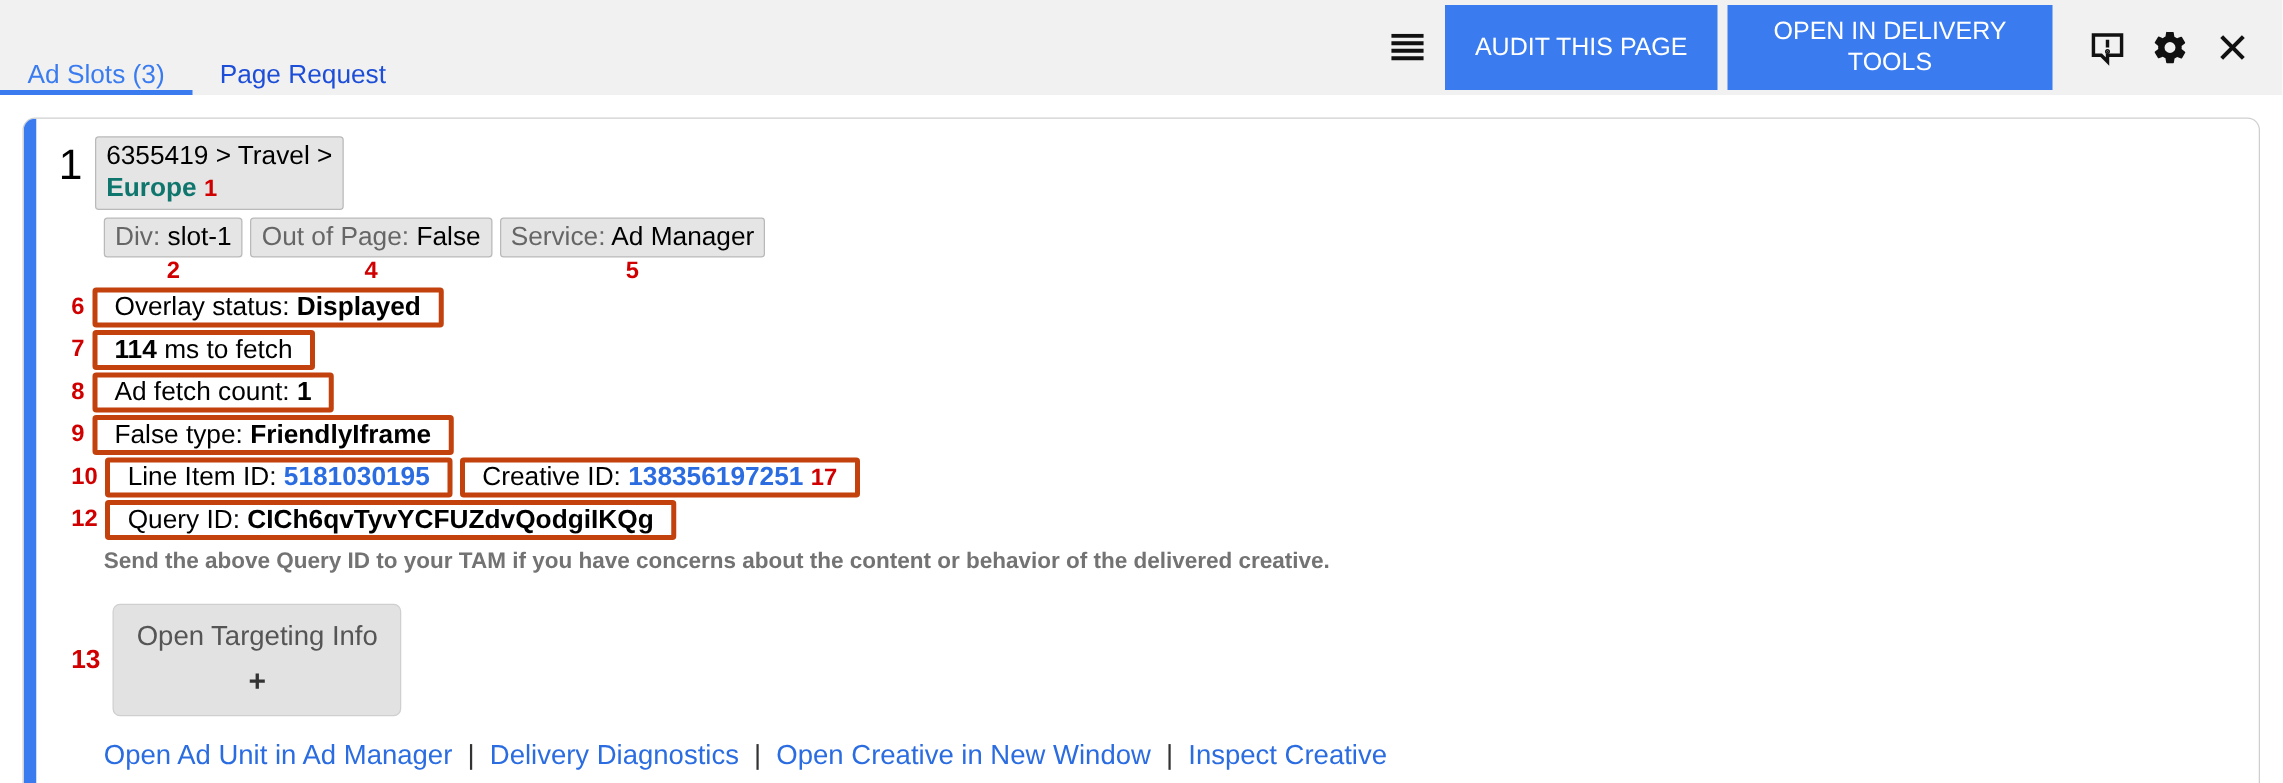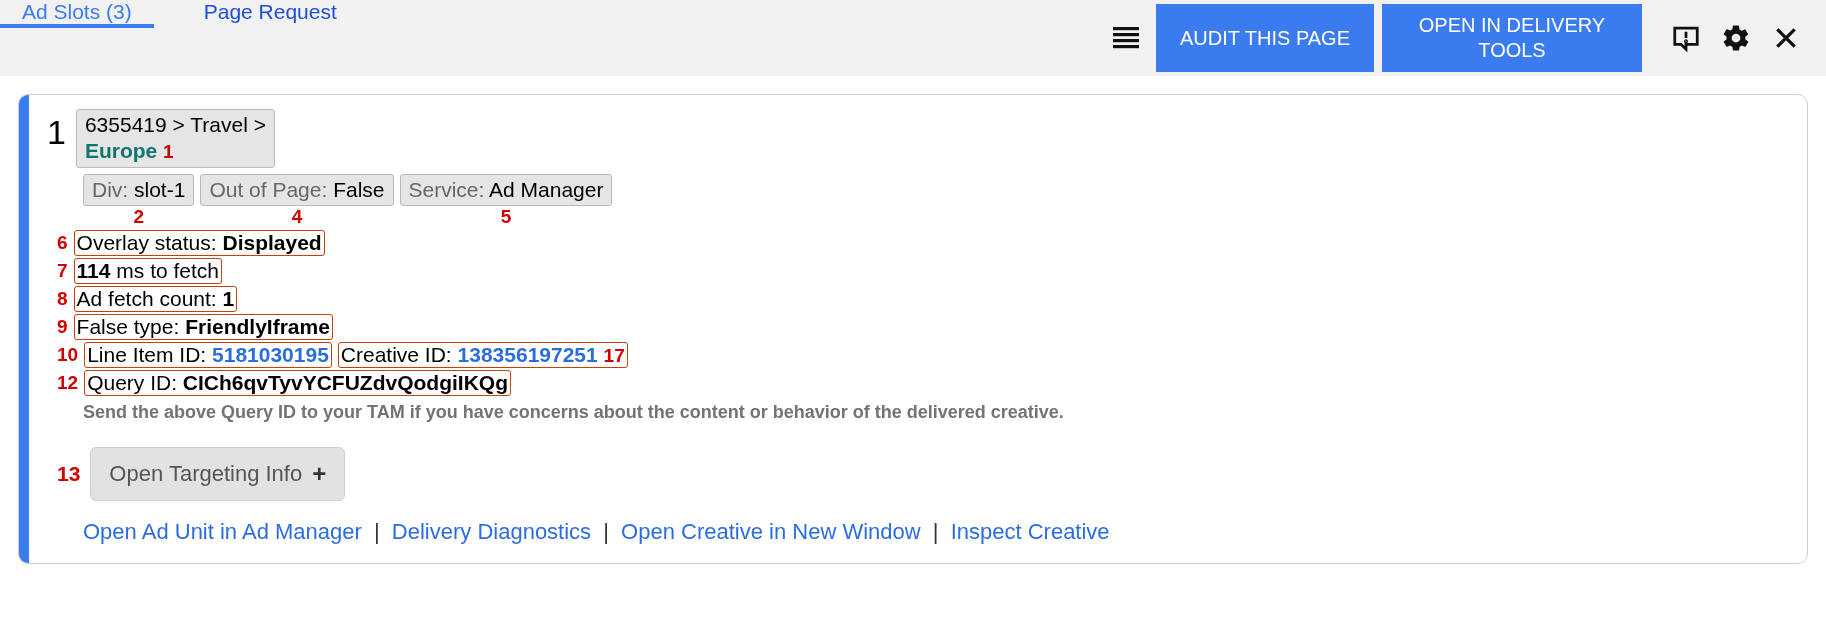--- a/index.html
+++ b/index.html
@@ -11,23 +11,22 @@
   }
   .header {
     background: #f1f1f1;
     display: flex;
     align-items: center;
     height: 76px;
     padding: 0 18px 0 0;
   }
   .tabs {
     display: flex;
-    align-items: flex-start;
+    align-items: flex-end;
     height: 100%;
-    gap: 28px;
   }
   .tab {
     display: flex;
     align-items: center;
     padding: 0 22px;
     color: #1d4ed8;
     font-size: 21px;
     cursor: pointer;
     border-bottom: 4px solid transparent;
   }
@@ -116,23 +115,23 @@
   .chip-col .ann-red { margin-top: 0; }
   .info-line {
     margin-left: 10px;
     font-size: 21px;
     display: flex;
     align-items: center;
     gap: 6px;
     margin-top: 2px;
   }
   .outlined {
-    border: 1px solid #c2410c;
+    border: 4px solid #c2410c;
     border-radius: 3px;
-    padding: 0 2px;
+    padding: 0 14px;
   }
   .bold { font-weight: bold; }
   .link-blue { color: #2b6de1; font-weight: bold; }
   .hint {
     margin-left: 36px;
     color: #737373;
     font-size: 18px;
     font-weight: bold;
     margin-top: 6px;
   }
@@ -147,20 +146,21 @@
     background: #e2e2e2;
     border: 1px solid #cfcfcf;
     border-radius: 6px;
     padding: 12px 18px;
     font-size: 22px;
     color: #555;
     cursor: pointer;
     display: flex;
     align-items: center;
     gap: 10px;
+    flex-direction: column;
   }
   .targeting-btn .plus {
     font-weight: bold;
     font-size: 24px;
     color: #333;
   }
   .links-row {
     margin-left: 36px;
     margin-top: 18px;
     font-size: 22px;

